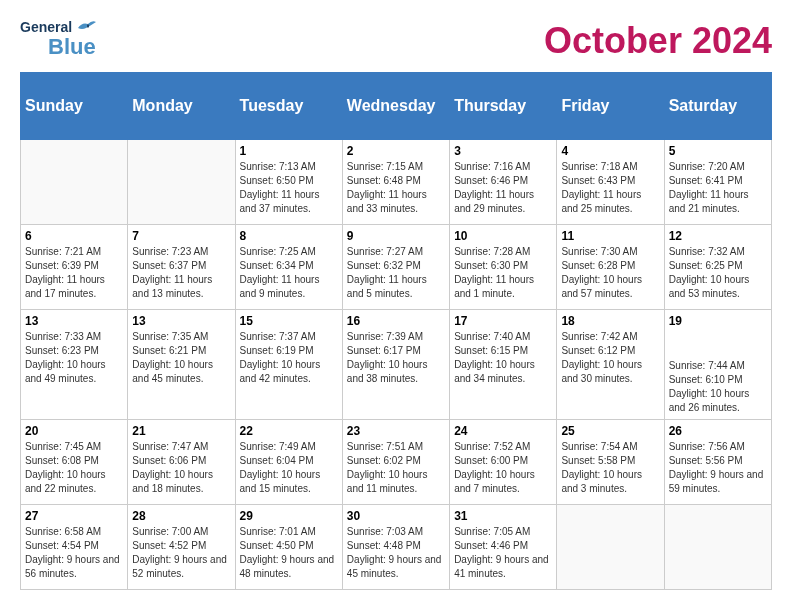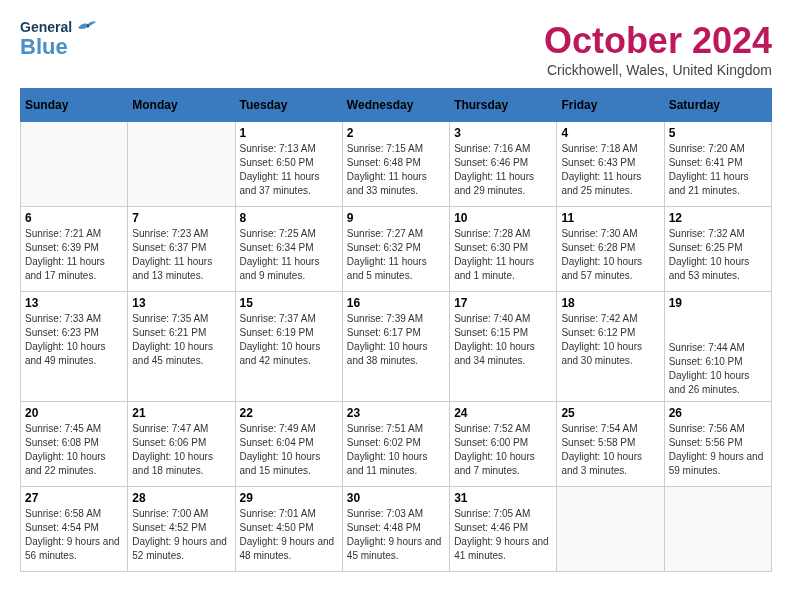--- a/index.html
+++ b/index.html
@@ -33,24 +33,24 @@
       font-size: 14px;
       color: #444;
     }
     .calendar {
       width: 100%;
       border-collapse: collapse;
       font-size: 11px;
     }
     .calendar th {
       background-color: #3a7abf;
-      color: #000000;
-      padding: 9px 4px;
+      color: #ffffff;
+      padding: 24px 4px;
       text-align: left;
-      font-size: 12px;
+      font-size: 16px;
       border: 1px solid #3a7abf;
     }
     .calendar td {
       border: 1px solid #ccc;
       vertical-align: top;
       padding: 4px;
       width: calc(100% / 7);
       min-height: 80px;
       background: #fff;
     }
@@ -77,25 +77,24 @@
 <div class="header">
   <div class="logo">
     <div style="display:flex;align-items:center;gap:2px;">
       <div style="font-size:14px;font-weight:bold;color:#1a3a5c;line-height:1;">
         <span style="color:#1a3a5c;">General</span><svg width="22" height="16" viewBox="0 0 22 16" style="vertical-align:middle;margin-left:2px;">
             <path d="M4 8 Q8 2 14 4 Q18 0 22 2 Q16 6 12 8 Q8 10 4 8Z" fill="#4a90c4"></path>
             <path d="M14 4 Q16 6 14 8 Q12 6 14 4Z" fill="#1a3a5c"></path>
           </svg>
       </div>
     </div>
-    <div style="font-size:22px;font-weight:bold;color:#4a90c4;line-height:1;">Blue</div>
+    <div style="font-size:22px;font-weight:bold;color:#4a90c4;line-height:1;margin-left:28px;">Blue</div>
   </div>
   <div class="title-block">
     <div class="month-title">October 2024</div>
-    <div class="location">Crickhowell, Wales, United Kingdom</div>
   </div>
 </div>
 
 <table class="calendar">
   <thead>
     <tr>
     <th>Sunday</th>
         <th>Monday</th>
         <th>Tuesday</th>
         <th>Wednesday</th>

